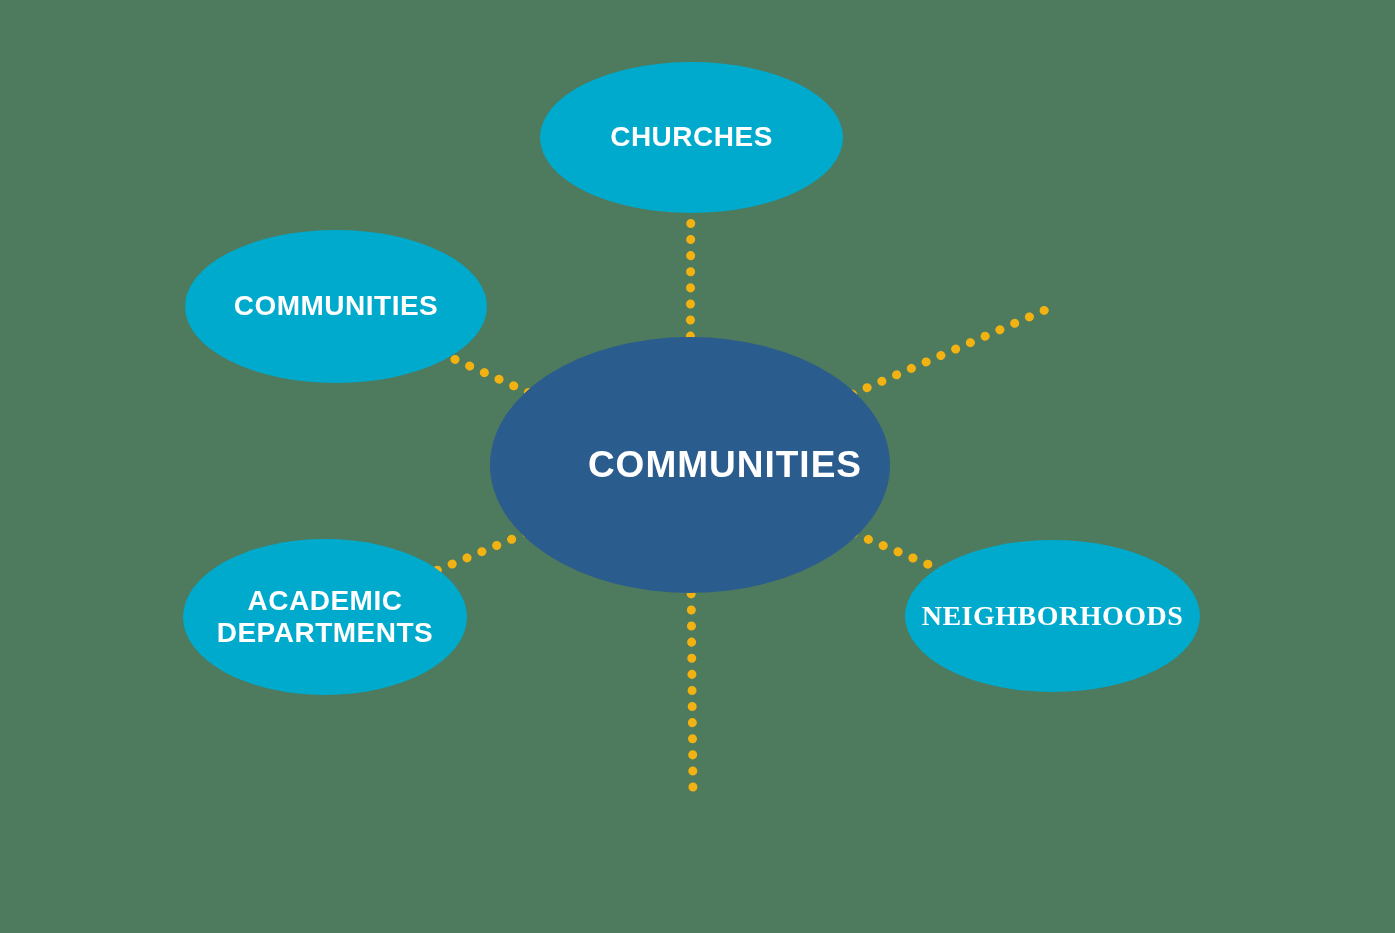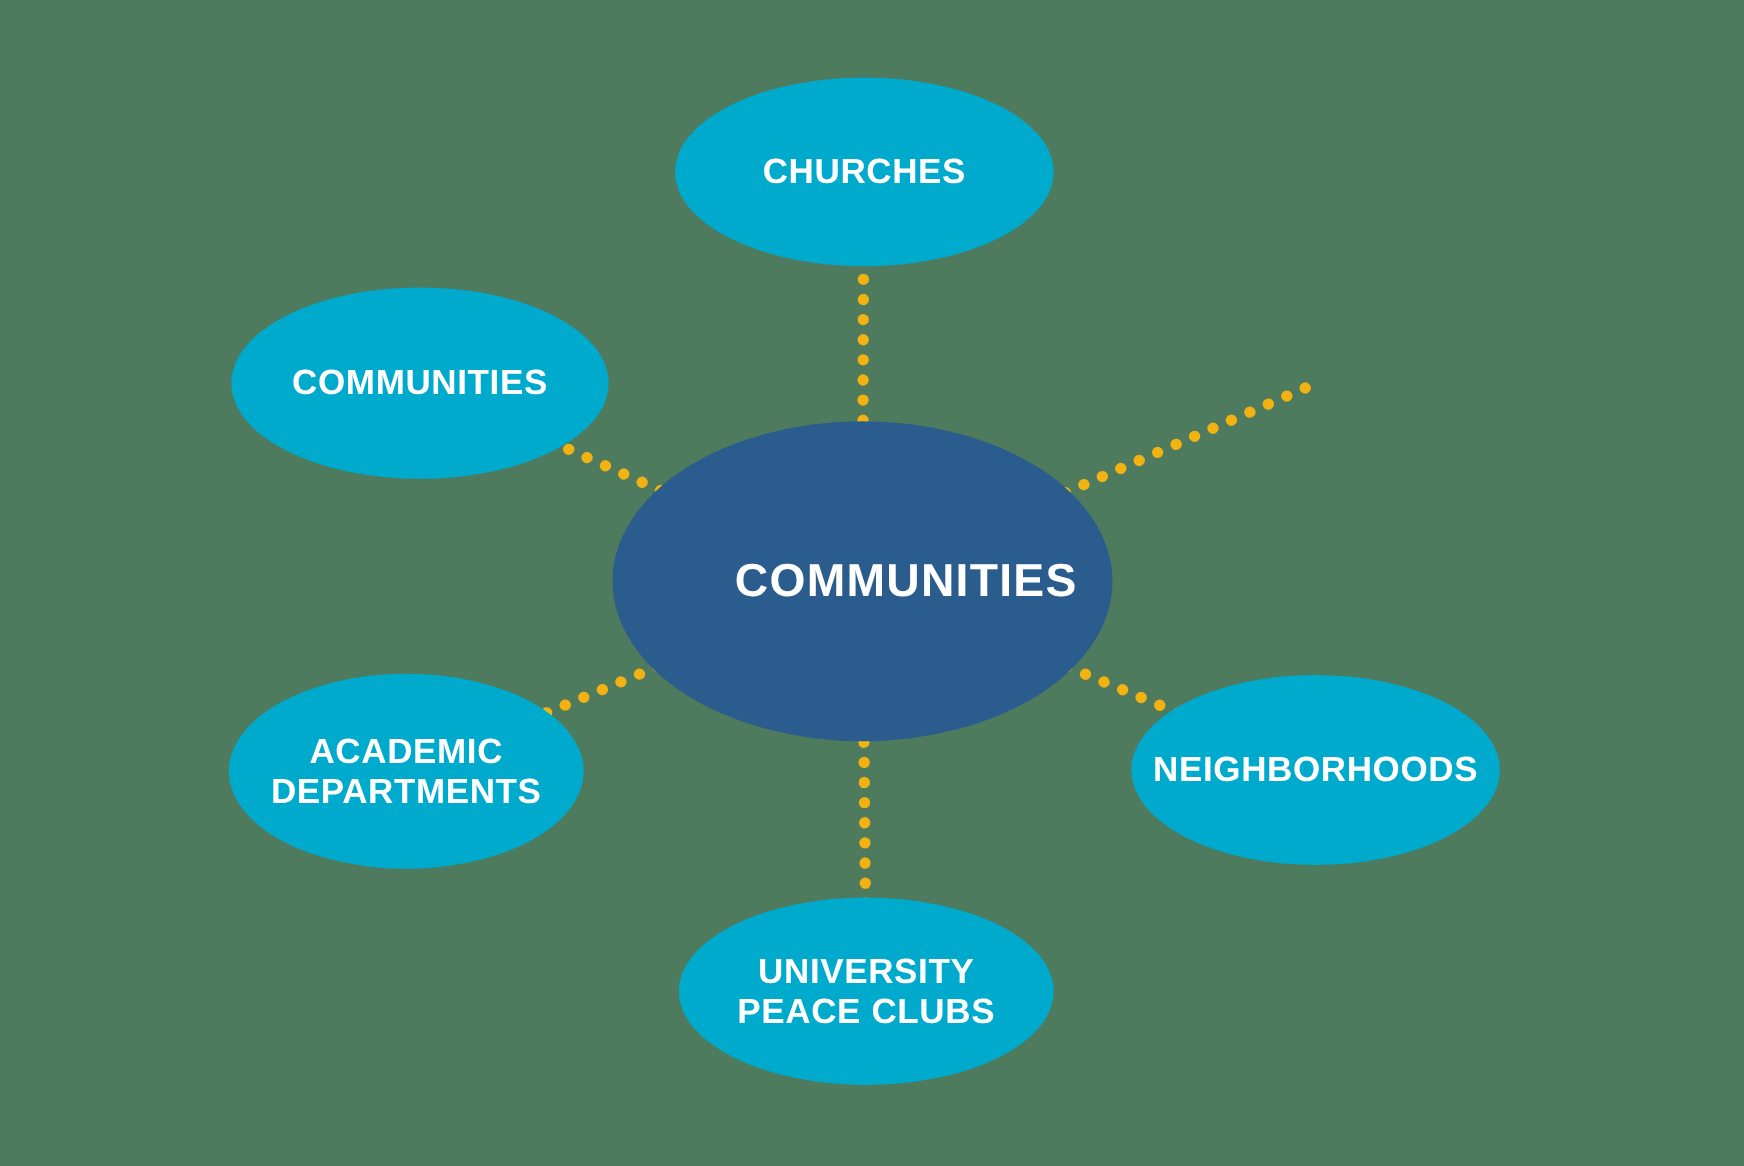--- a/index.html
+++ b/index.html
@@ -53,21 +53,21 @@
     font-size: 37px;
     letter-spacing: 1px;
     justify-content: flex-end;
   }
   
   #node-churches              { left: 540px; top:  62px; width: 303px; height: 151px; }
   #node-synagogues            { left: 185px; top: 230px; width: 302px; height: 153px; }
   #node-mosques               { left: 905px; top: 231px; width: 295px; height: 152px; }
   #node-communities           { left: 490px; top: 337px; width: 400px; height: 256px; }
   #node-academic-departments  { left: 183px; top: 539px; width: 284px; height: 156px; text-align: center; }
-  #node-neighborhoods         { left: 905px; top: 540px; width: 295px; height: 152px; }
+  #node-neighborhoods         { left: 905px; top: 540px; width: 295px; height: 152px; font-family: Liberation Serif, serif; }
   #node-university-peace-clubs{ left: 543px; top: 718px; width: 300px; height: 150px; }
 </style>
 </head>
 <body>
 
 <div id="canvas">
 
   <svg id="connector-layer" viewBox="0 0 1395 933" xmlns="http://www.w3.org/2000/svg">
     <line class="connector" x1="690" y1="465" x2="691" y2="137"></line>
     <line class="connector" x1="690" y1="465" x2="336" y2="306"></line>
@@ -91,17 +91,14 @@
   </div>
 
   <div id="node-academic-departments" class="node satellite">
     <span>ACADEMIC DEPARTMENTS</span>
   </div>
 
   <div id="node-neighborhoods" class="node satellite">
     <span>NEIGHBORHOODS</span>
   </div>
 
-  <div id="node-university-peace-clubs" class="node satellite">
-    <span>UNIVERSITY PEACE CLUBS</span>
-  </div>
 
 </div>
 
 </body></html>

